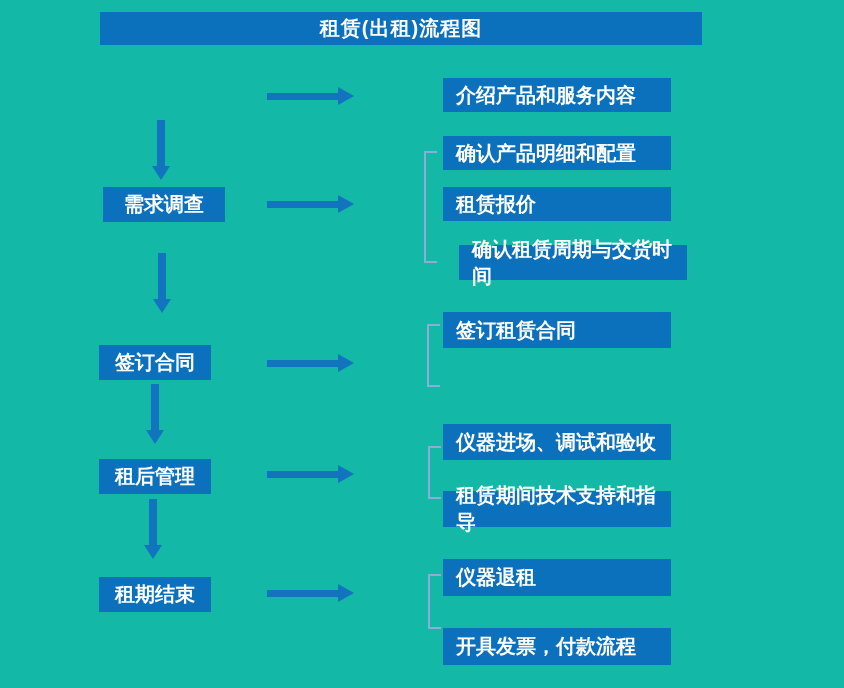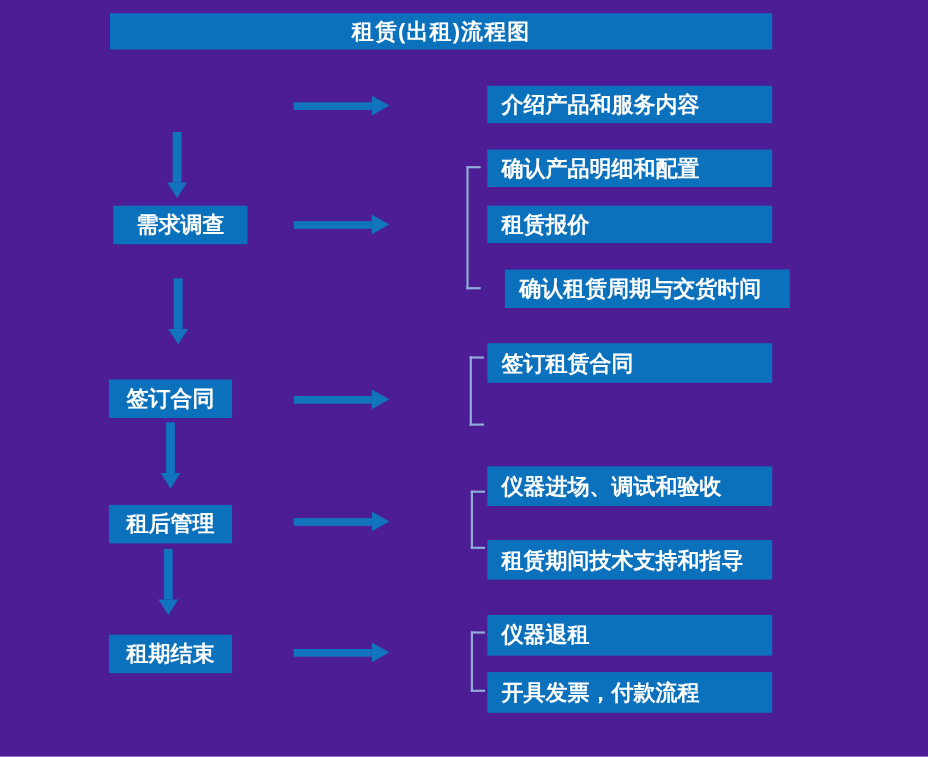--- a/index.html
+++ b/index.html
@@ -1,19 +1,19 @@
 <!DOCTYPE html>
 <html><head>
 <meta charset="utf-8">
 <style>
   html,body{margin:0;padding:0;background:#ffffff;}
   .canvas{
     position:relative;
     width:844px;height:688px;
-    background:#4c1d95;
+    background:#14b8a6;
     font-family:"Liberation Sans","DejaVu Sans",sans-serif;
     overflow:hidden;
   }
   .box{
     position:absolute;
     background:#0c71bc;
     color:#ffffff;
     font-weight:bold;
     font-size:20px;
     display:flex;
@@ -26,31 +26,31 @@
     font-size:20px;
     letter-spacing:1px;
   }
   .left-box{justify-content:center;}
   .s1{left:103px;top:78px;width:122px;height:34px;}
   .s2{left:103px;top:187px;width:122px;height:35px;}
   .s3{left:99px;top:345px;width:112px;height:35px;}
   .s4{left:99px;top:459px;width:112px;height:35px;}
   .s5{left:99px;top:577px;width:112px;height:35px;}
 
-  .right-box{left:443px;width:259px;padding-left:13px;justify-content:flex-start;}
+  .right-box{left:443px;width:228px;padding-left:13px;justify-content:flex-start;}
   .r1{top:78px;height:34px;}
   .r2{top:136px;height:34px;}
   .r3{top:187px;height:34px;}
   .r4{top:245px;height:35px;margin-left:16px;}
   .r5{top:312px;height:36px;}
   .r6{top:364px;height:36px;}
   .r7{top:424px;height:36px;}
   .r8{top:491px;height:36px;}
   .r9{top:559px;height:37px;}
-  .r10{top:611px;height:37px;}
+  .r10{top:628px;height:37px;}
 
   
   .harrow{position:absolute;display:flex;align-items:center;height:18px;}
   .hshaft{width:71px;height:7px;background:#1274be;}
   .hhead{width:0;height:0;border-left:16px solid #1274be;border-top:9px solid transparent;border-bottom:9px solid transparent;}
   .h1{left:267px;top:87px;}
   .h2{left:267px;top:195px;}
   .h3{left:267px;top:354px;}
   .h4{left:267px;top:465px;}
   .h5{left:267px;top:584px;}

